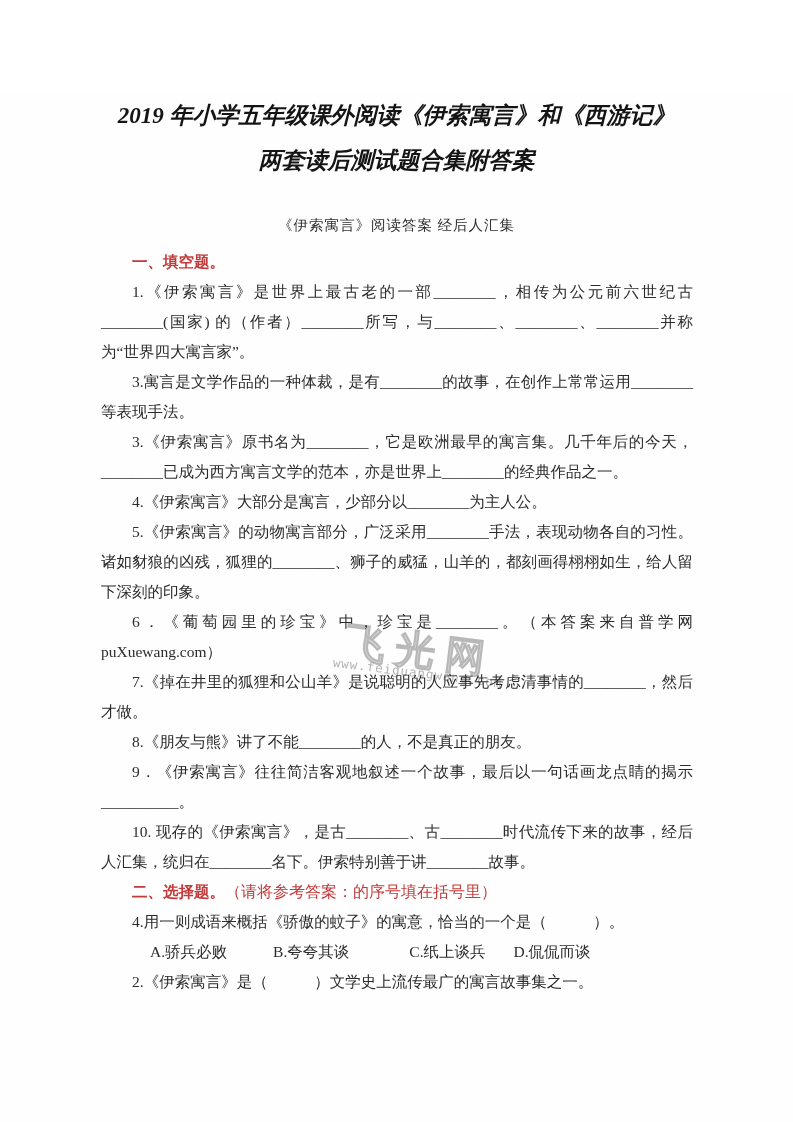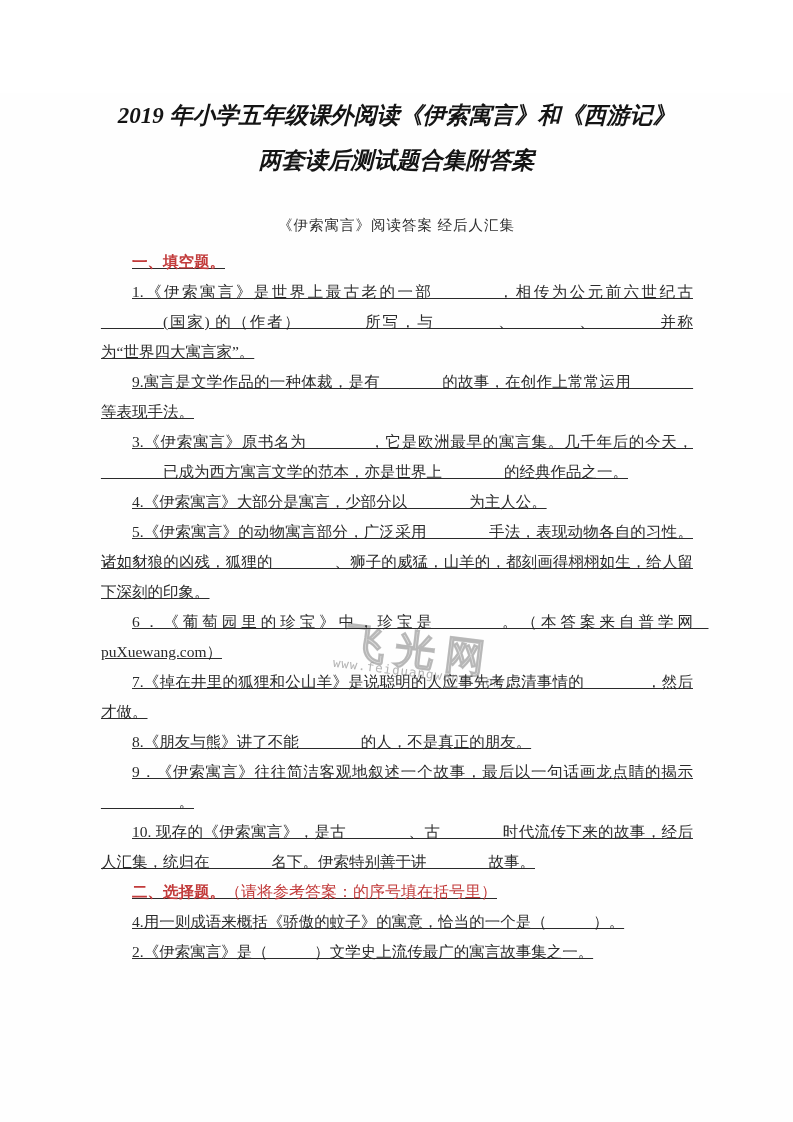--- a/index.html
+++ b/index.html
@@ -40,21 +40,20 @@
 
   
   .body {
     position: relative;
     z-index: 1;
     width: 592px;
     margin: 12px 4px 0 101px;
     font-size: 15.5px;
     line-height: 30px;
     text-align: justify;
-    text-decoration: underline;
   }
   .body p { text-indent: 2em; white-space: pre-wrap; }
 
   .sec-heading {
     font-weight: bold;
   }
   .sec-heading, .sec-note { color: var(--heading-red, #c23b3b); }
   .sec-note { font-weight: normal; font-size: 16px; }
 
   
@@ -111,31 +110,37 @@
     <span class="title-line">两套读后测试题合集附答案</span>
   </h1>
 
   <div class="subtitle">《伊索寓言》阅读答案 经后人汇集</div>
 
   <div class="body">
 
     <p class="sec-heading">一、填空题。</p>
 
     <p class="item">1.《伊索寓言》是世界上最古老的一部________，相传为公元前六世纪古________(国家) 的（作者）________所写，与________、________、________并称为“世界四大寓言家”。</p>
-    <p class="item">9.寓言是文学作品的一种体裁，是有________的故事，在创作上常常运用________等表现手法。</p>
+    <p class="item">3.寓言是文学作品的一种体裁，是有________的故事，在创作上常常运用________等表现手法。</p>
     <p class="item">3.《伊索寓言》原书名为________，它是欧洲最早的寓言集。几千年后的今天，________已成为西方寓言文学的范本，亦是世界上________的经典作品之一。</p>
     <p class="item">4.《伊索寓言》大部分是寓言，少部分以________为主人公。</p>
     <p class="item">5.《伊索寓言》的动物寓言部分，广泛采用________手法，表现动物各自的习性。诸如豺狼的凶残，狐狸的________、狮子的威猛，山羊的，都刻画得栩栩如生，给人留下深刻的印象。</p>
     <p class="item">6．《葡萄园里的珍宝》中，珍宝是________。（本答案来自普学网　puXuewang.com）</p>
     <p class="item">7.《掉在井里的狐狸和公山羊》是说聪明的人应事先考虑清事情的________，然后才做。</p>
     <p class="item">8.《朋友与熊》讲了不能________的人，不是真正的朋友。</p>
     <p class="item">9．《伊索寓言》往往简洁客观地叙述一个故事，最后以一句话画龙点睛的揭示__________。</p>
     <p class="item">10. 现存的《伊索寓言》，是古________、古________时代流传下来的故事，经后人汇集，统归在________名下。伊索特别善于讲________故事。</p>
 
     <p class="sec-heading"><span>二、选择题。</span><span class="sec-note">（请将参考答案：的序号填在括号里）</span></p>
 
     <p class="item">4.用一则成语来概括《骄傲的蚊子》的寓意，恰当的一个是（　　　）。</p>
 
+    <p class="choices">
+      <span class="choice c0">A.骄兵必败</span>
+      <span class="choice c1">B.夸夸其谈</span>
+      <span class="choice c2">C.纸上谈兵</span>
+      <span class="choice c3">D.侃侃而谈</span>
+    </p>
 
     <p class="item">2.《伊索寓言》是（　　　）文学史上流传最广的寓言故事集之一。</p>
 
   </div>
 </div>
 
 </body></html>

